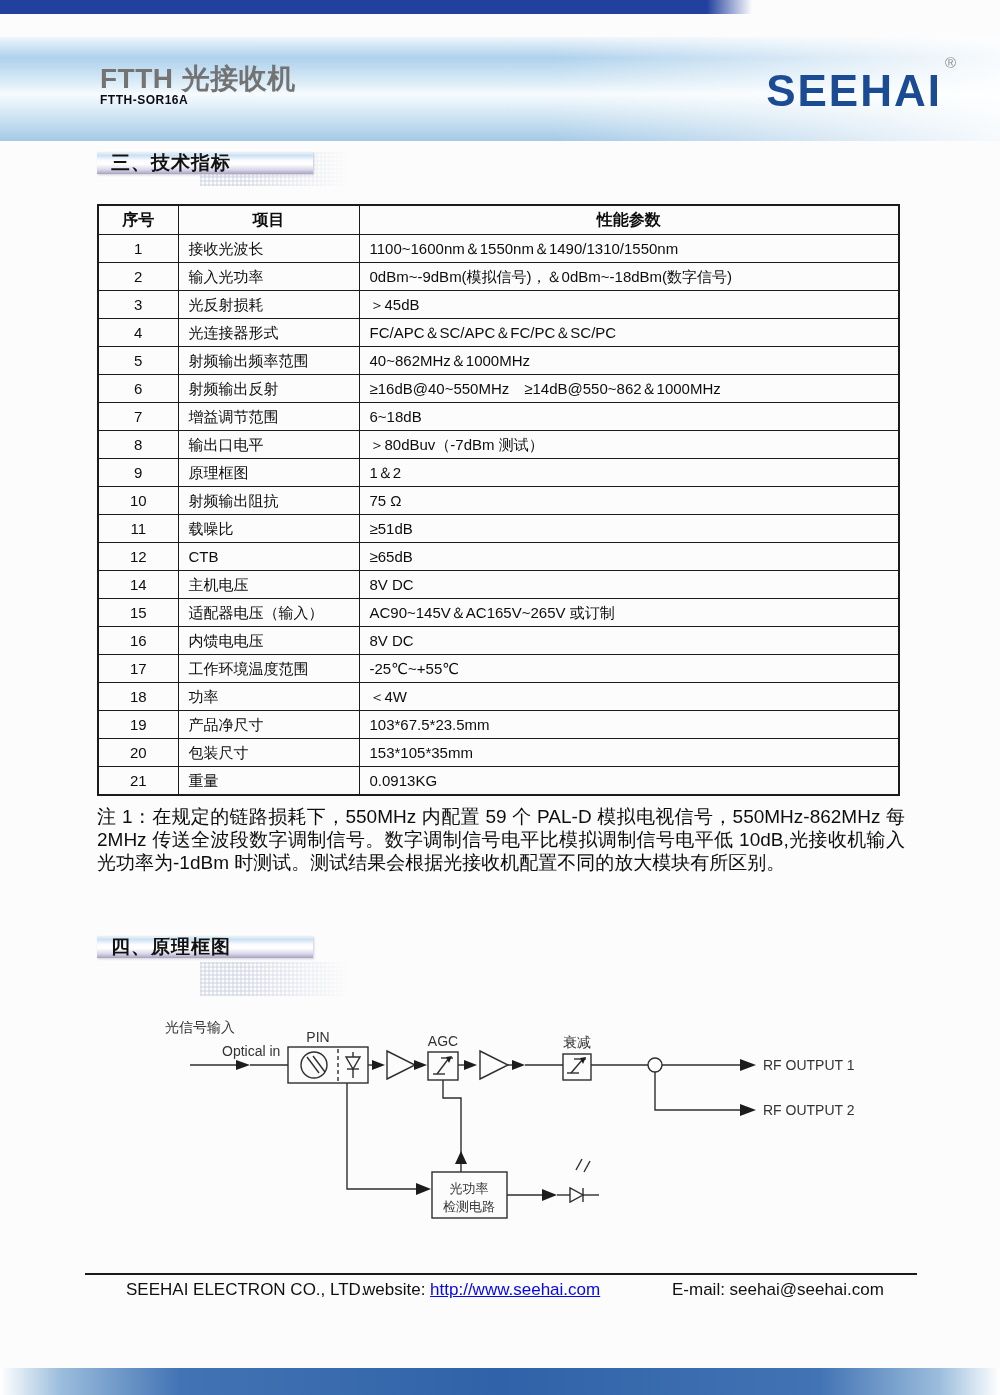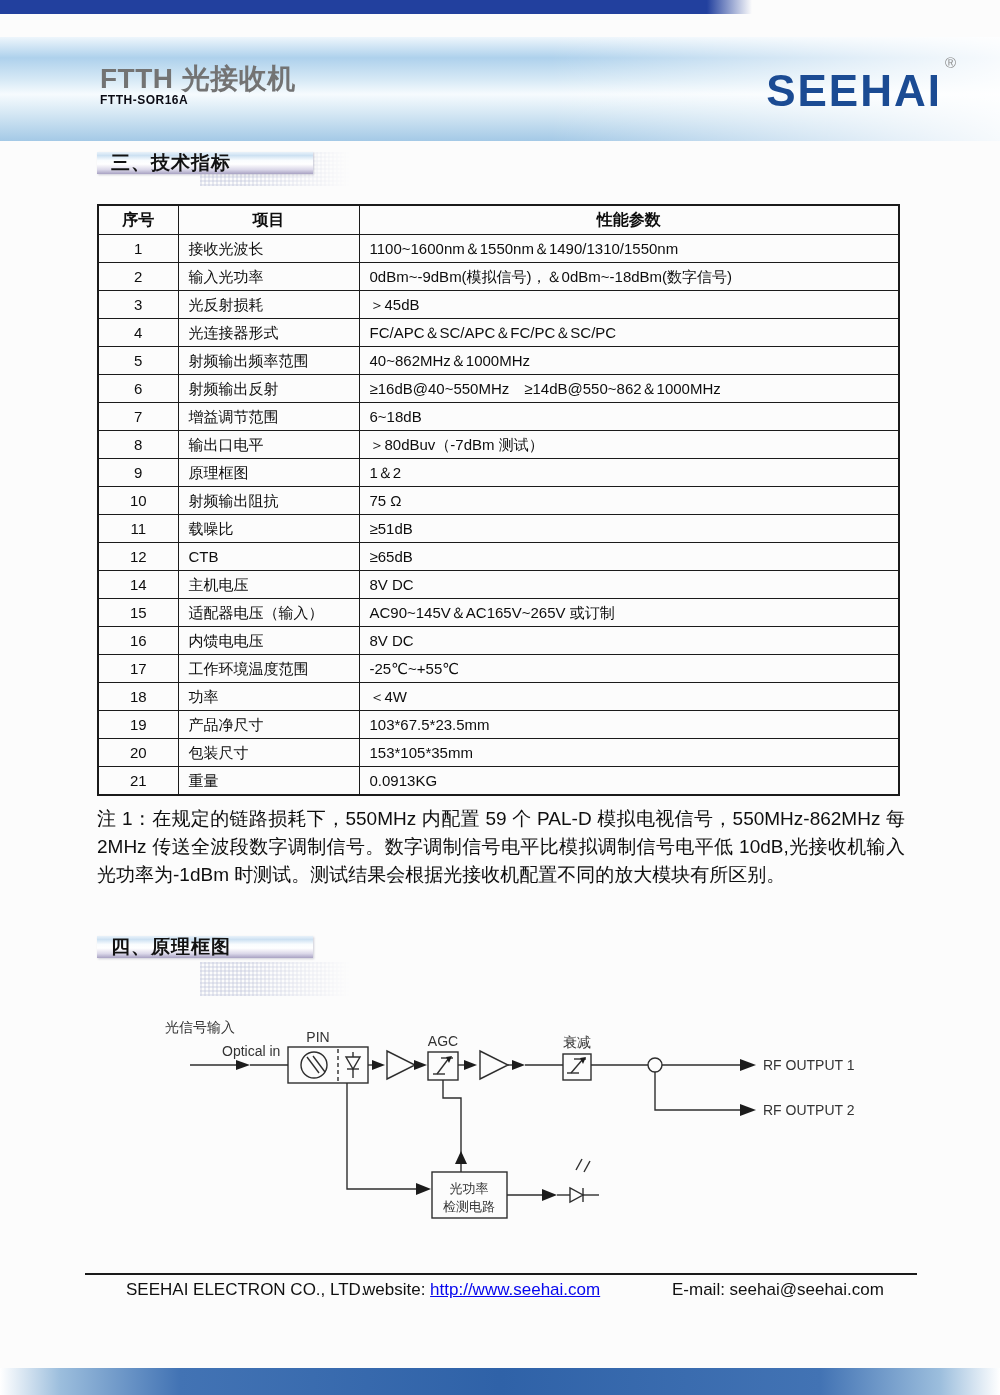--- a/index.html
+++ b/index.html
@@ -71,21 +71,21 @@
   table.spec td{
     border:1.6px solid #1b1b1b;height:27px;line-height:27px;
     padding:0 10px;white-space:pre;overflow:hidden;
   }
   table.spec td.c-num{text-align:center;padding:0;}
   col.c1{width:80px;} col.c2{width:181px;} col.c3{width:540px;}
 
   
   .note{
     position:absolute;left:97px;top:805px;width:808px;
-    font-size:19px;line-height:28px;color:#0e0e0e;text-align:justify;
+    font-size:19px;line-height:23px;color:#0e0e0e;text-align:justify;
   }
 
   
   .diagram{position:absolute;left:0;top:1012px;}
   .diagram .wire{stroke:#2e2e2e;stroke-width:1.4;fill:none;}
   .diagram .shape{stroke:#2e2e2e;stroke-width:1.4;fill:#fcfcfc;}
   .diagram .arrow{fill:#1c1c1c;stroke:none;}
   .diagram text{fill:#333;}
   .d-sans{font-family:"Liberation Sans","DejaVu Sans",sans-serif;font-size:14px;}
   .d-serif{font-family:"Liberation Serif","DejaVu Serif",serif;font-size:14px;}

